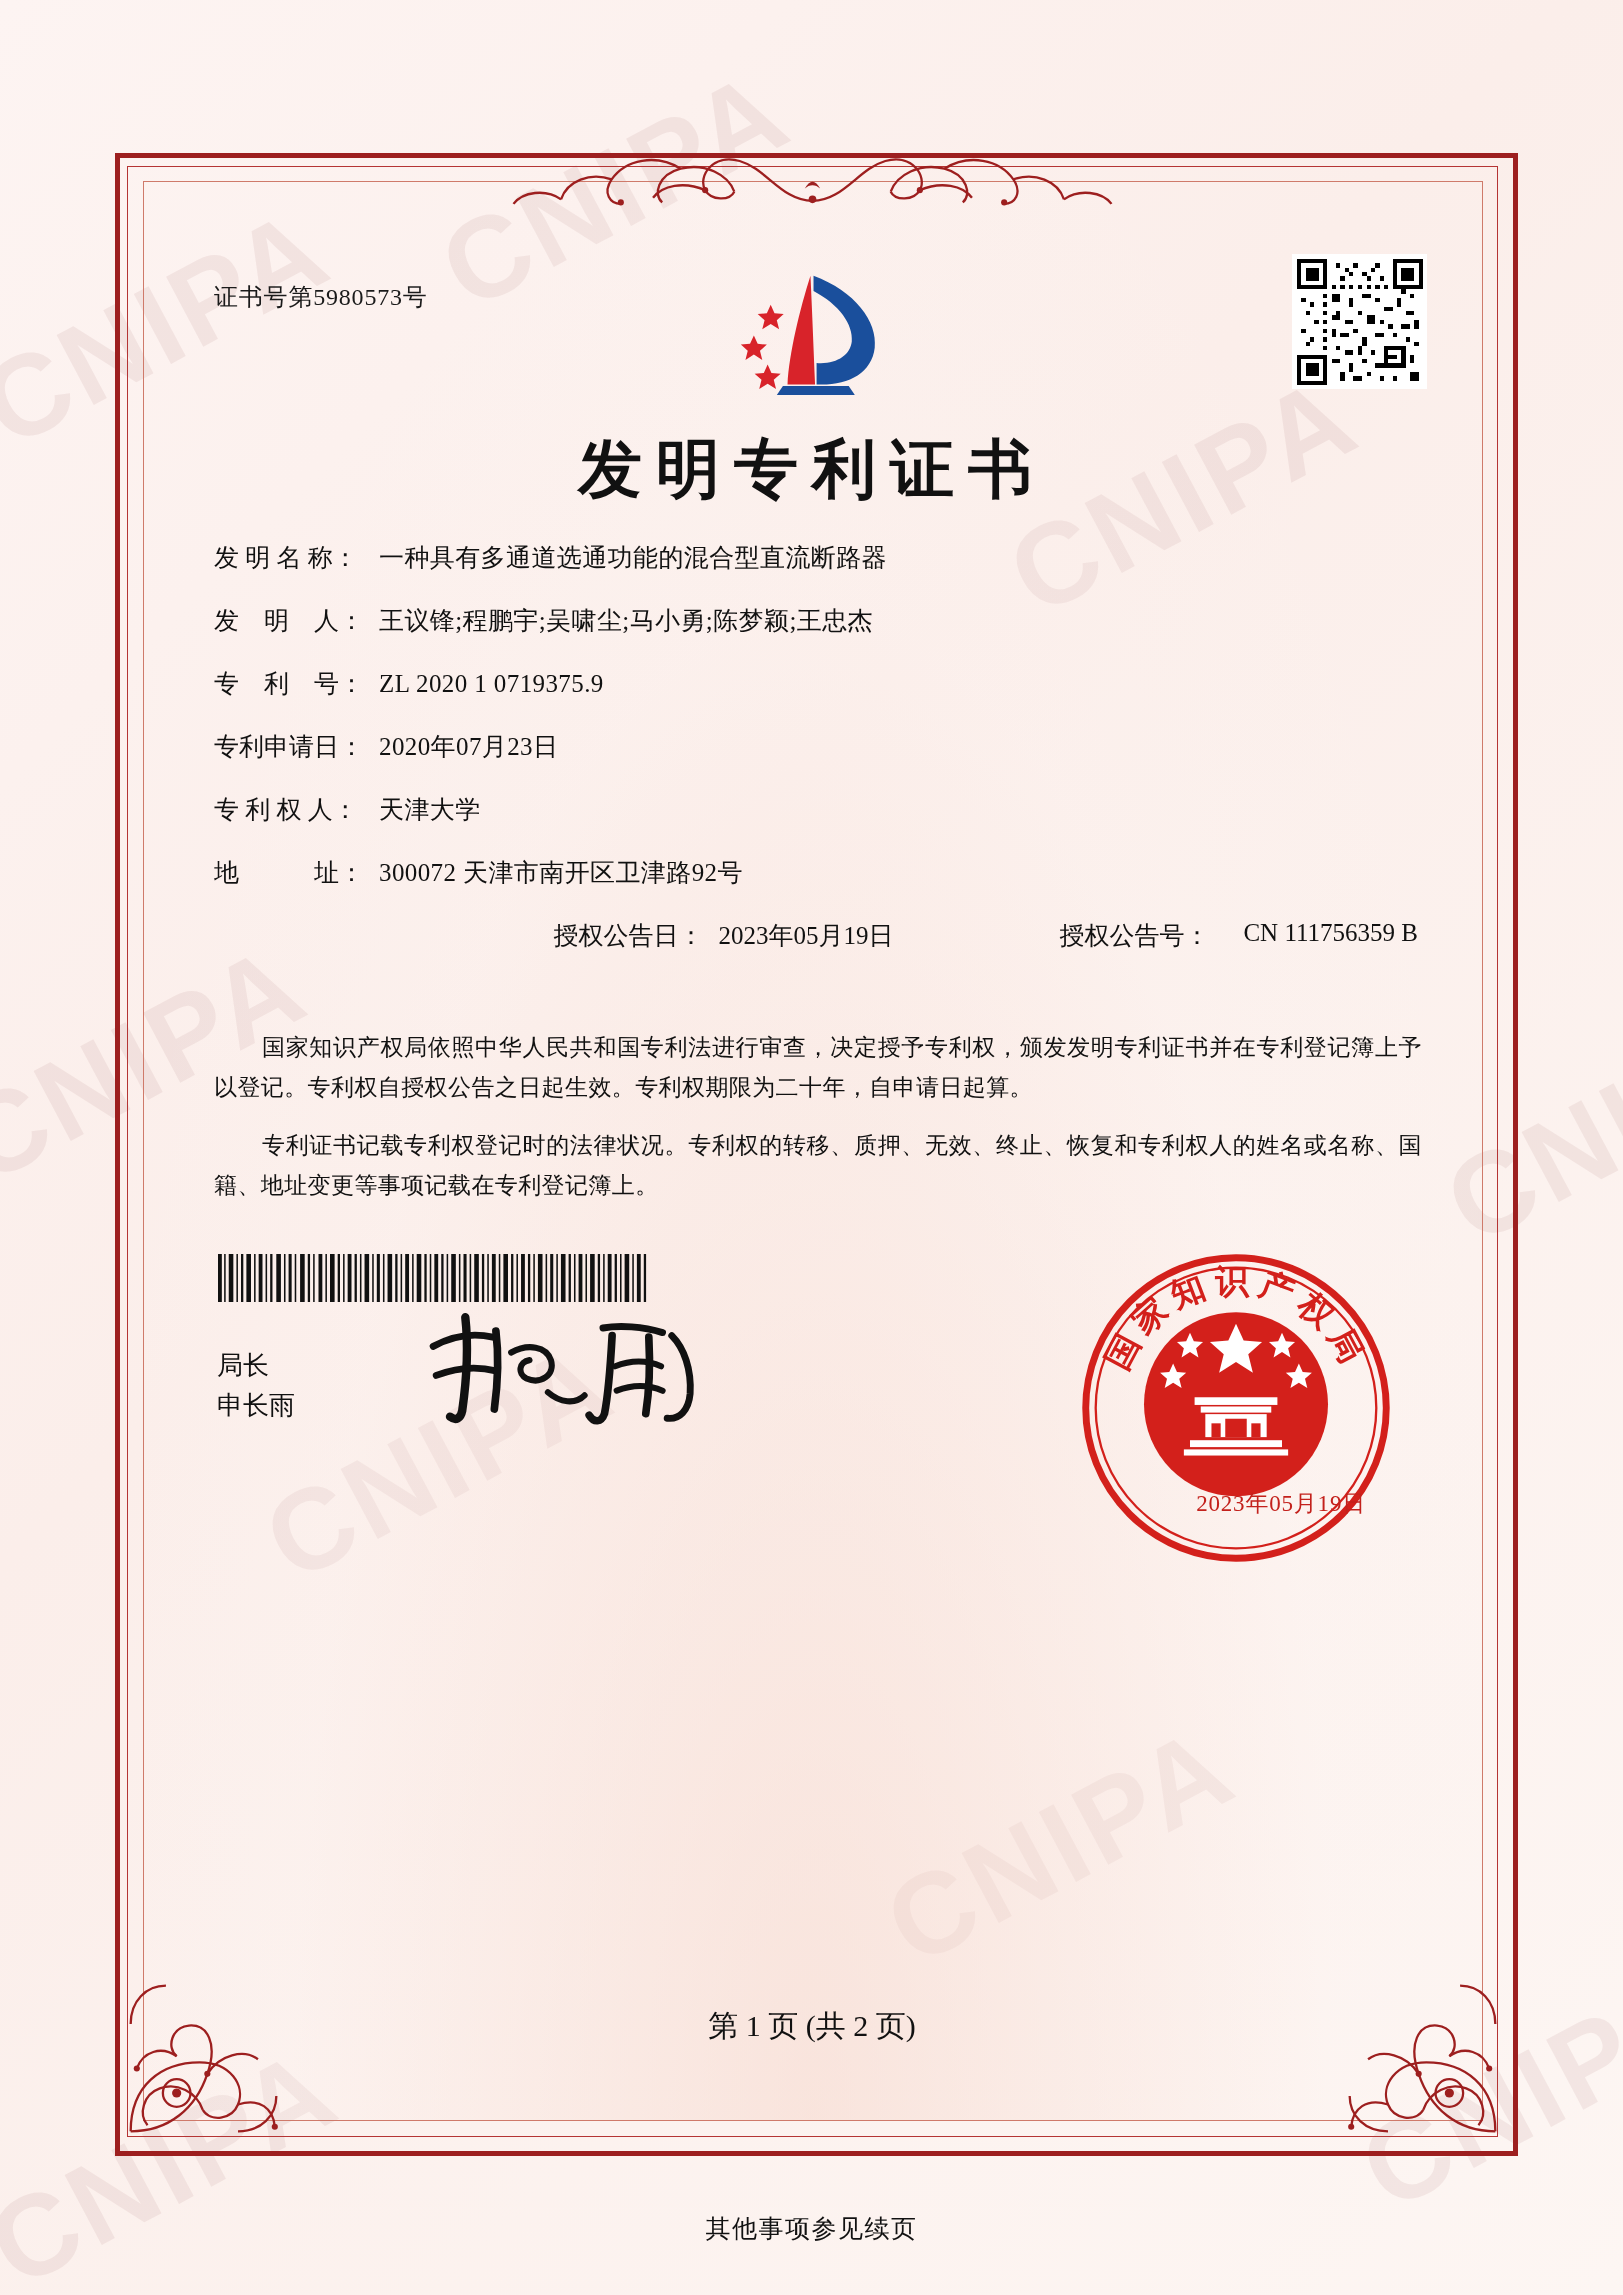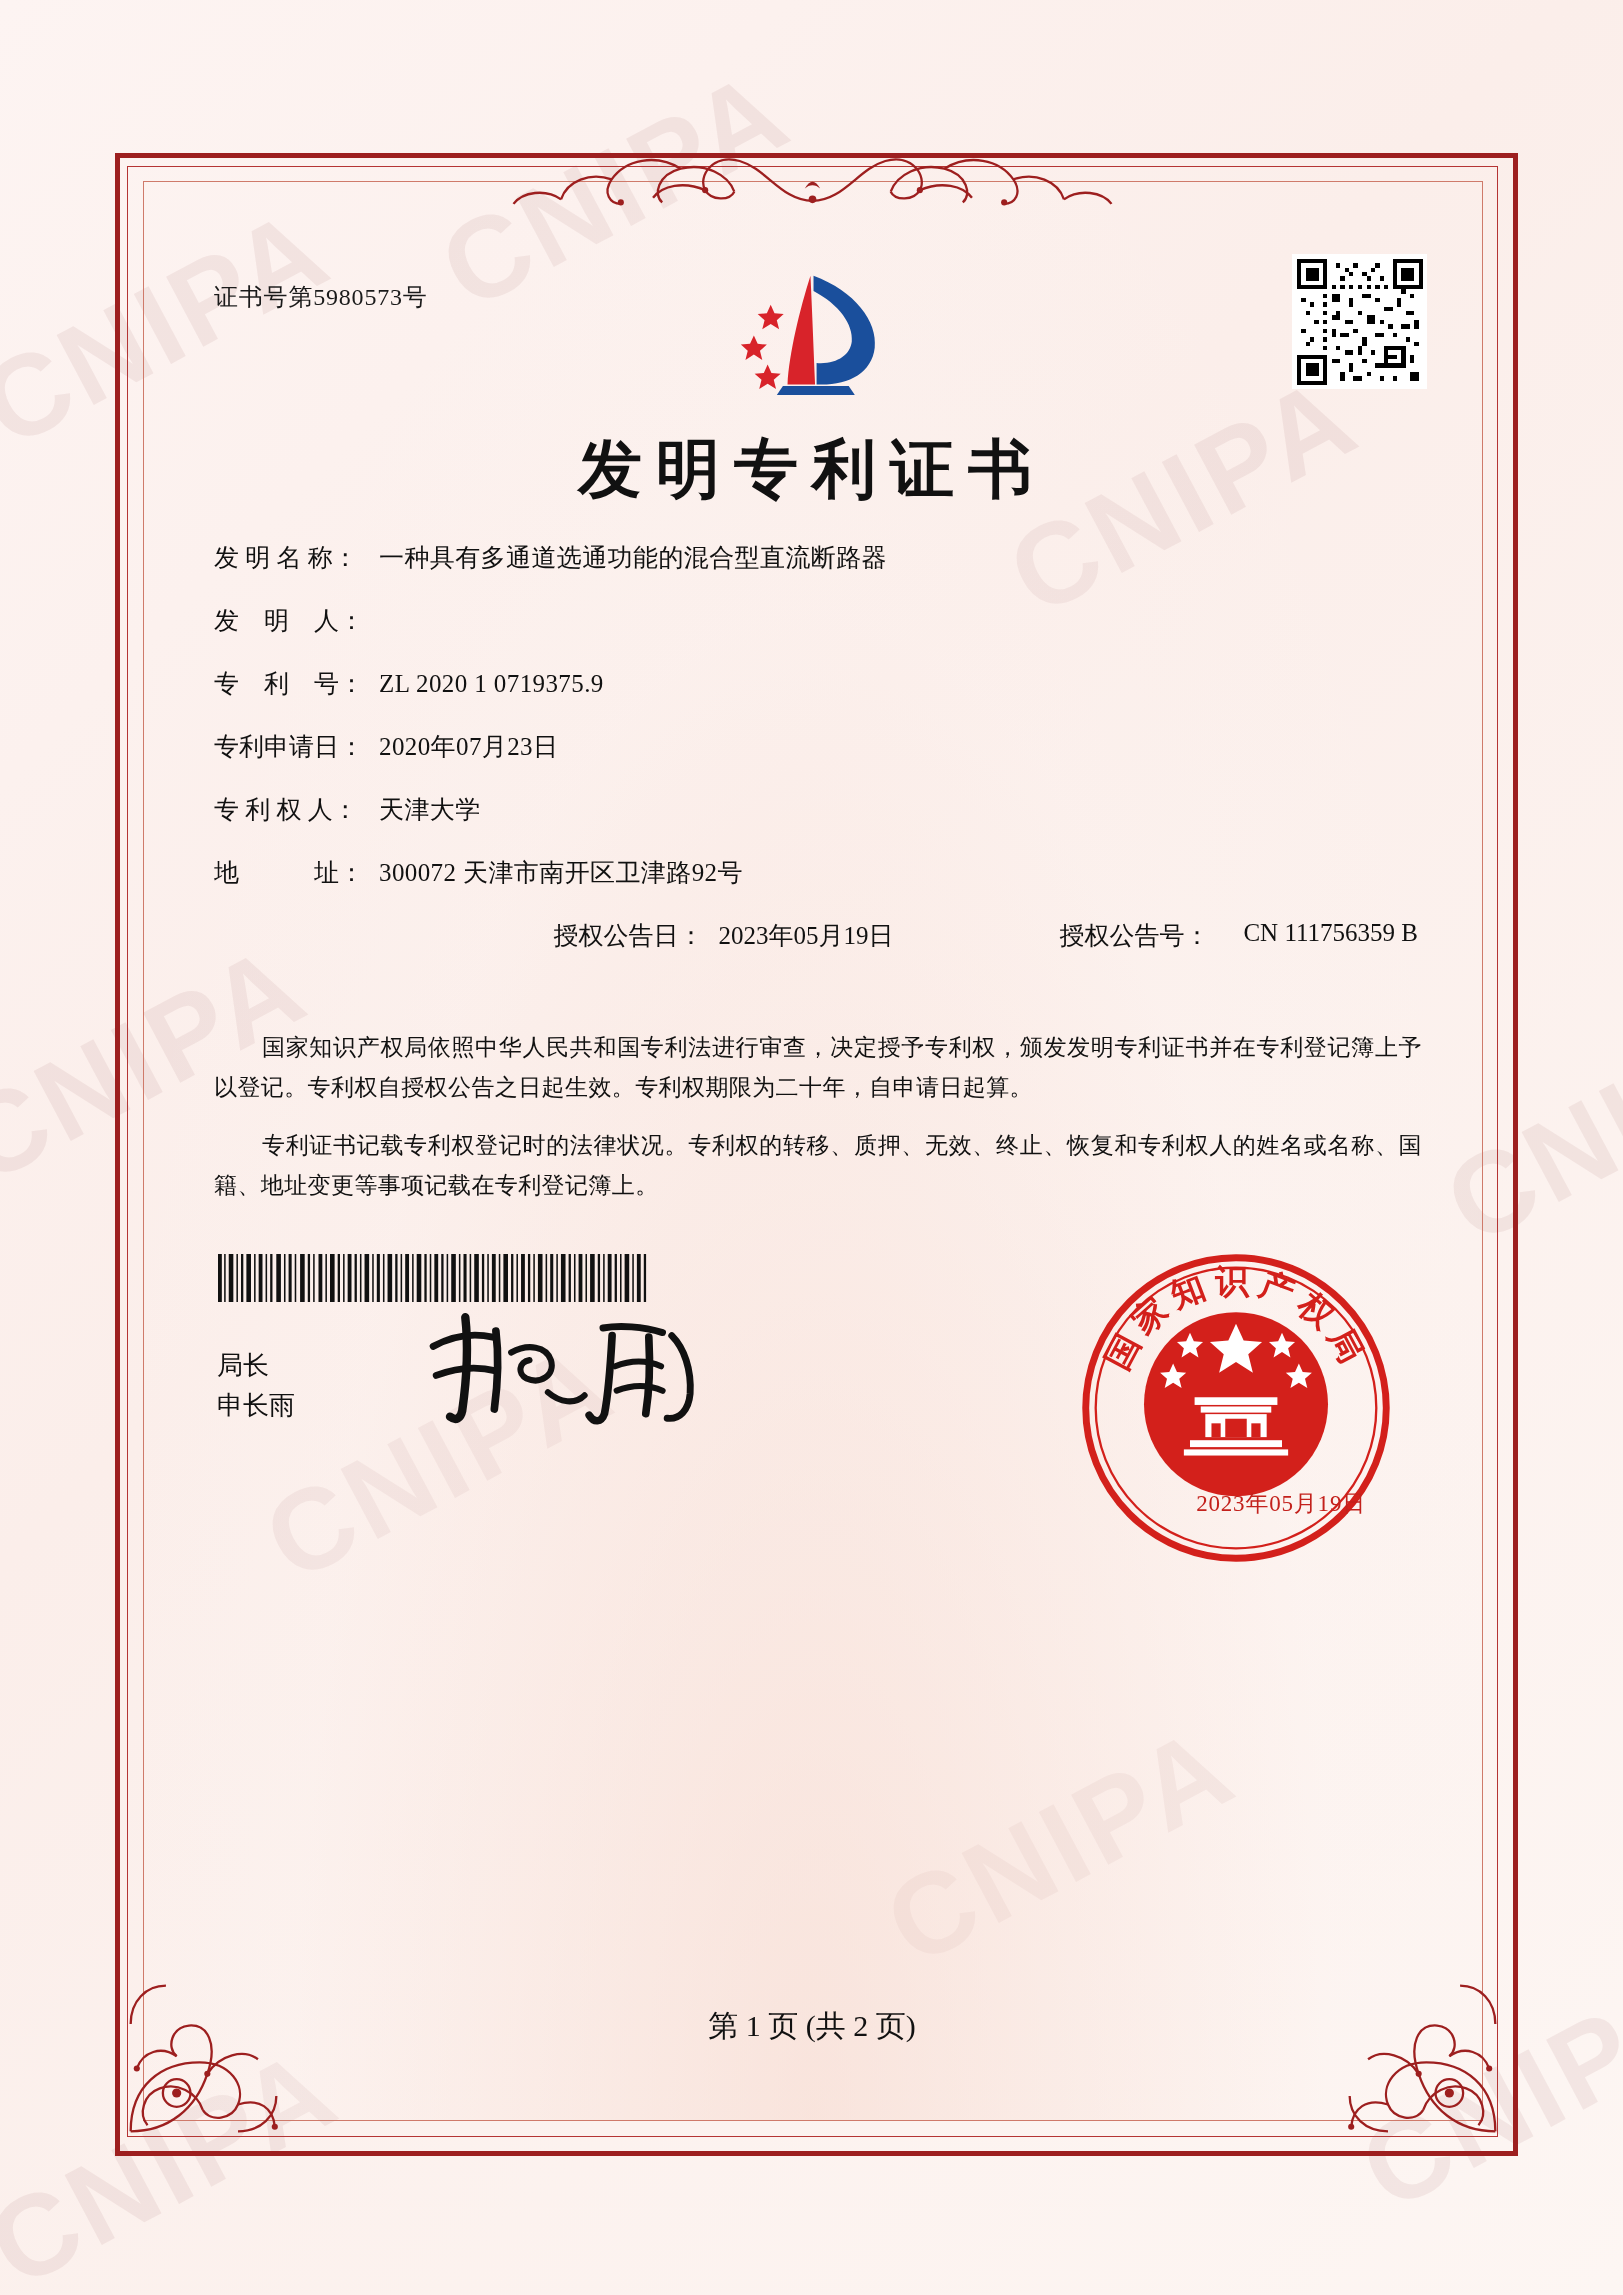--- a/index.html
+++ b/index.html
@@ -464,20 +464,21 @@
 
     <div class="doc-title">发明专利证书</div>
 
     <div class="fields">
       <div class="field">
         <span class="lbl">发 明 名 称：</span>
         <span class="val">一种具有多通道选通功能的混合型直流断路器</span>
       </div>
       <div class="field">
         <span class="lbl">发　明　人：</span>
+        <span class="val">王议锋;程鹏宇;吴啸尘;马小勇;陈梦颖;王忠杰</span>
       </div>
       <div class="field">
         <span class="lbl">专　利　号：</span>
         <span class="val">ZL 2020 1 0719375.9</span>
       </div>
       <div class="field">
         <span class="lbl">专利申请日：</span>
         <span class="val">2020年07月23日</span>
       </div>
       <div class="field">
@@ -637,14 +638,15 @@
 
       <text font-family="DejaVu Serif, Liberation Serif, serif" font-size="44" font-weight="bold" fill="#d3201b" letter-spacing="10">
         <textPath href="#sealArcTop" startOffset="50%" text-anchor="middle">国家知识产权局</textPath>
       </text>
     </svg>
     <div class="seal-date">2023年05月19日</div>
 
     <div class="page-num">第 1 页 (共 2 页)</div>
   </div>
 
+  <div class="footer-note">其他事项参见续页</div>
 </div>
 
 
 </body></html>

